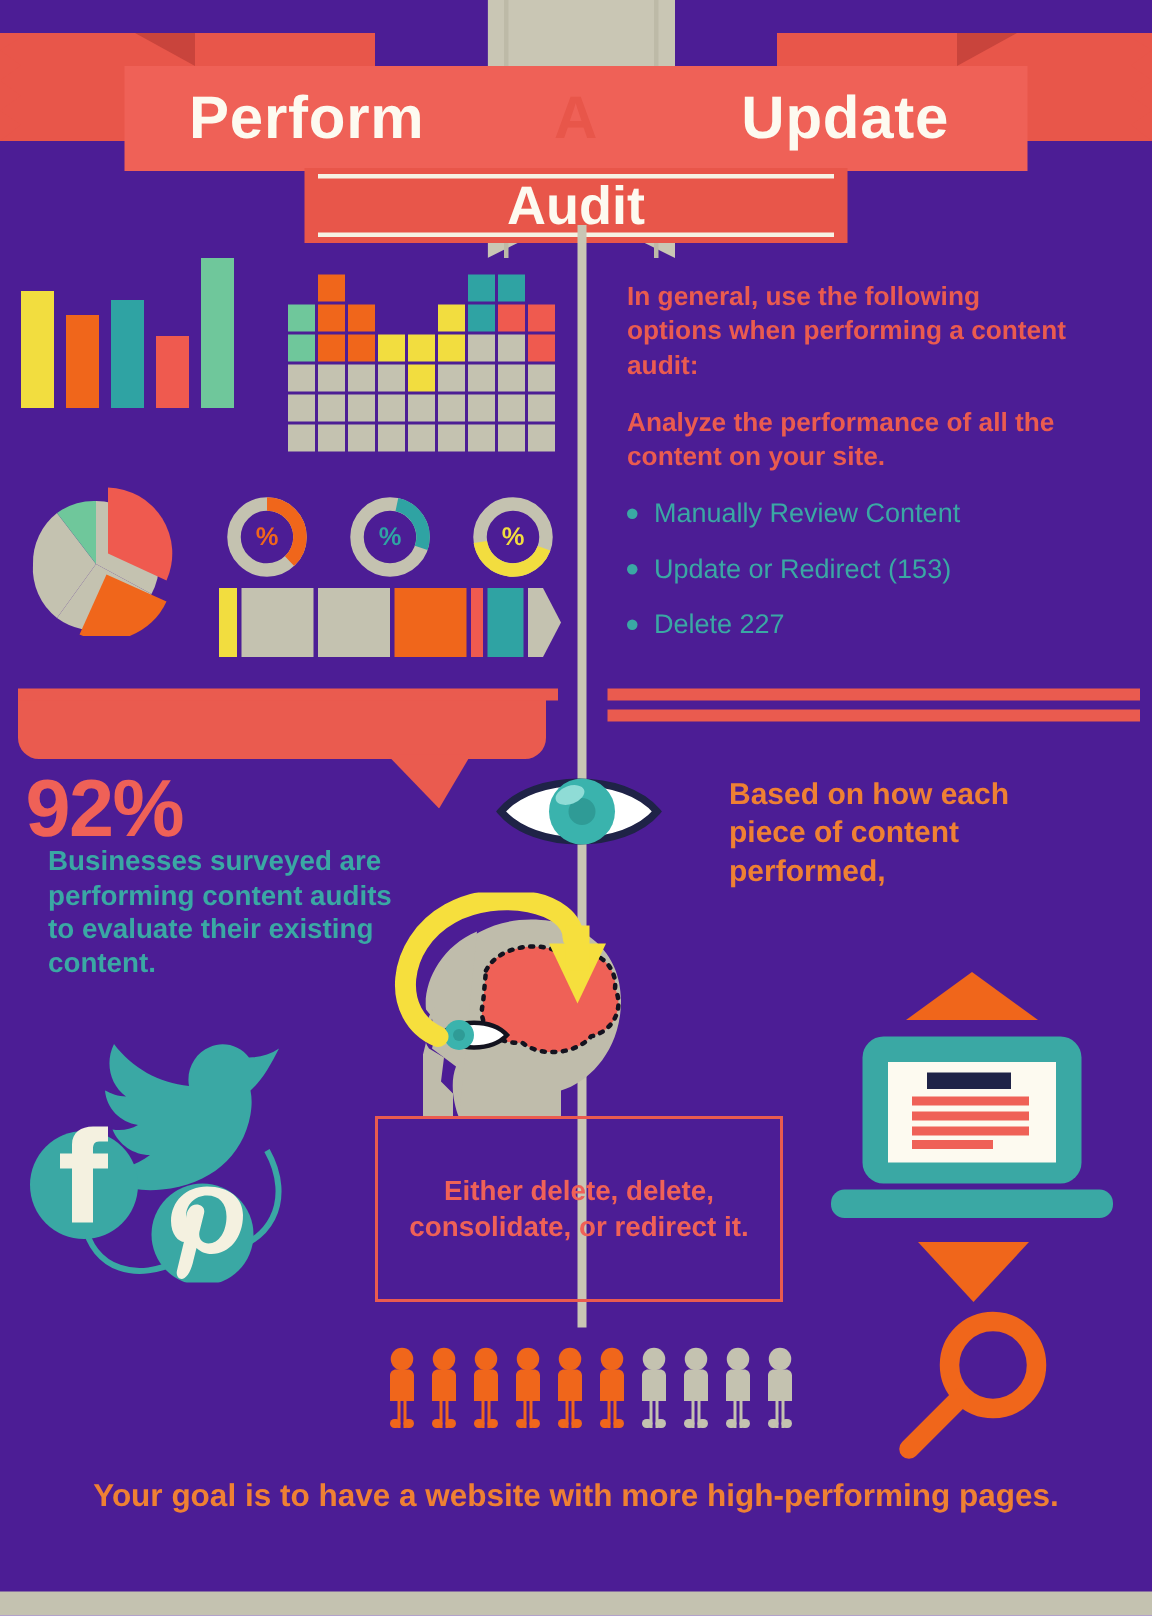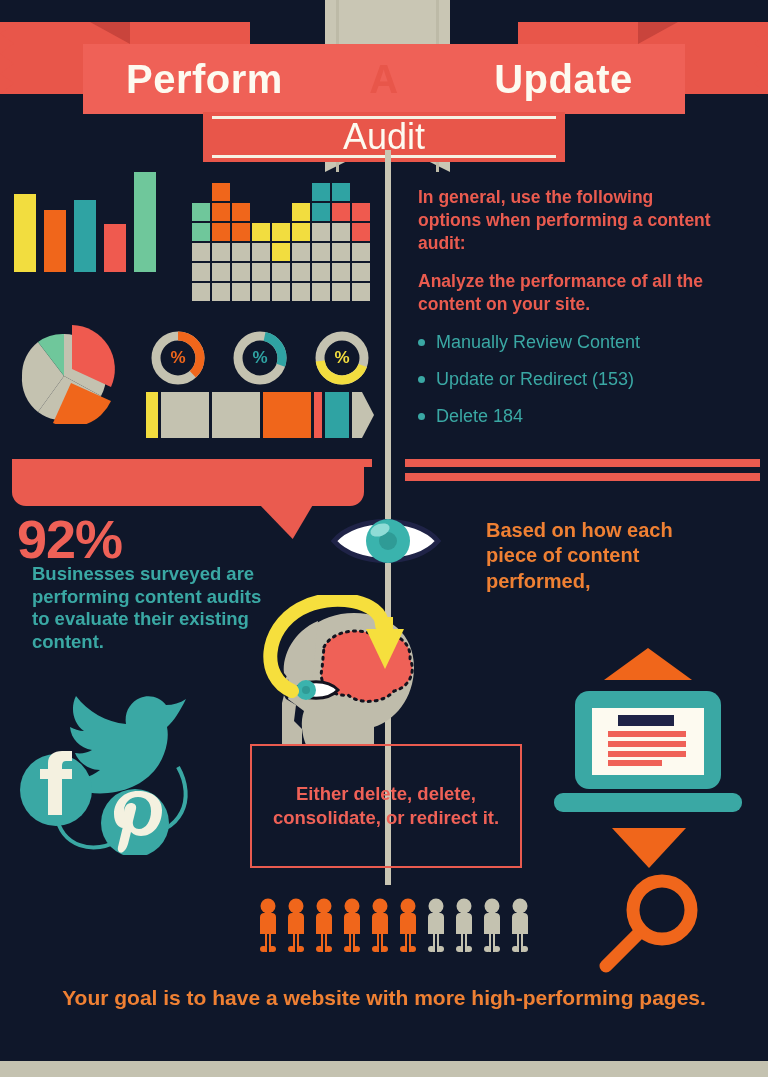--- a/index.html
+++ b/index.html
@@ -3,21 +3,21 @@
 <meta charset="utf-8">
 <style>
   * { box-sizing: border-box; margin: 0; padding: 0; }
   html, body { background: #ffffff; }
   body { font-family: "Liberation Sans", sans-serif; }
 
   #poster {
     position: relative;
     width: 768px;
     height: 1077px;
-    background: #0f172a;
+    background: #4c1d95;
     overflow: hidden;
   }
 
   
   .ribbon-wing {
     position: absolute;
     top: 22px;
     height: 72px;
     background: #e8564a;
   }
@@ -104,21 +104,21 @@
   }
   .tw-perform { width: 243px; }
   .tw-a       { width: 116px; color: #e8564a; }
   .tw-content { width: 243px; }
 
   .title-audit {
     position: absolute;
     left: 203px; top: 112px;
     width: 362px; height: 50px;
     display: flex; align-items: center; justify-content: center;
-    color: #fdfaf0; font-size: 36px; font-weight: normal;
+    color: #fdfaf0; font-size: 36px; font-weight: bold;
     z-index: 6;
   }
 
   
   .spine {
     position: absolute;
     left: 385px; top: 150px;
     width: 6px; height: 735px;
     background: #c9c6b4;
   }
@@ -423,21 +423,21 @@
       <path d="M206 0 L216 0 L228 23 L216 46 L206 46 Z" fill="#c4c2b0"></path>
     </svg>
   </div>
 
   <div class="rt-block">
     <div class="rt-para">In general, use the following options when performing a content audit:</div>
     <div class="rt-para">Analyze the performance of all the content on your site.</div>
     <ul class="rt-bullets">
       <li>Manually Review Content</li>
       <li>Update or Redirect (153)</li>
-      <li>Delete 184</li>
+      <li>Delete 227</li>
     </ul>
   </div>
 
   <div class="bubble"></div>
   <div class="bubble-tail"></div>
   <div class="divider-left"></div>
   <div class="divider-right-1"></div>
   <div class="divider-right-2"></div>
 
   <div class="stat-pct">92%</div>

